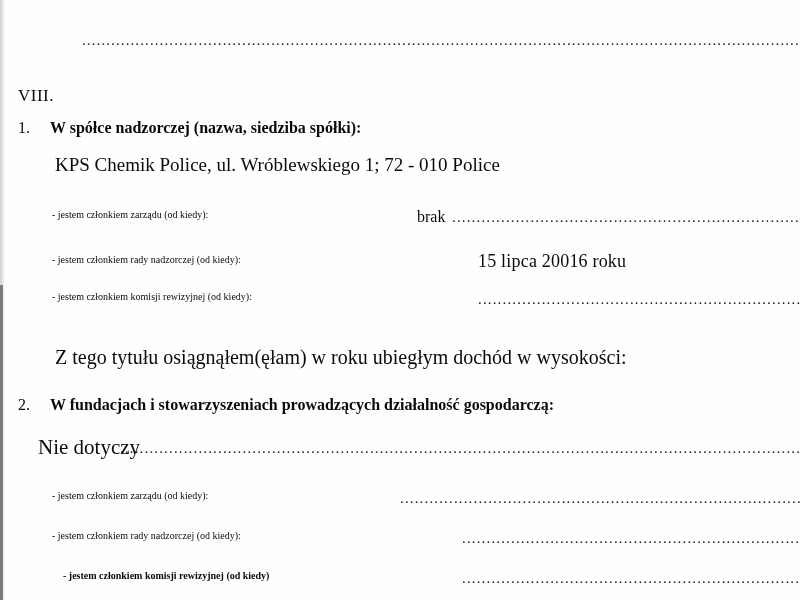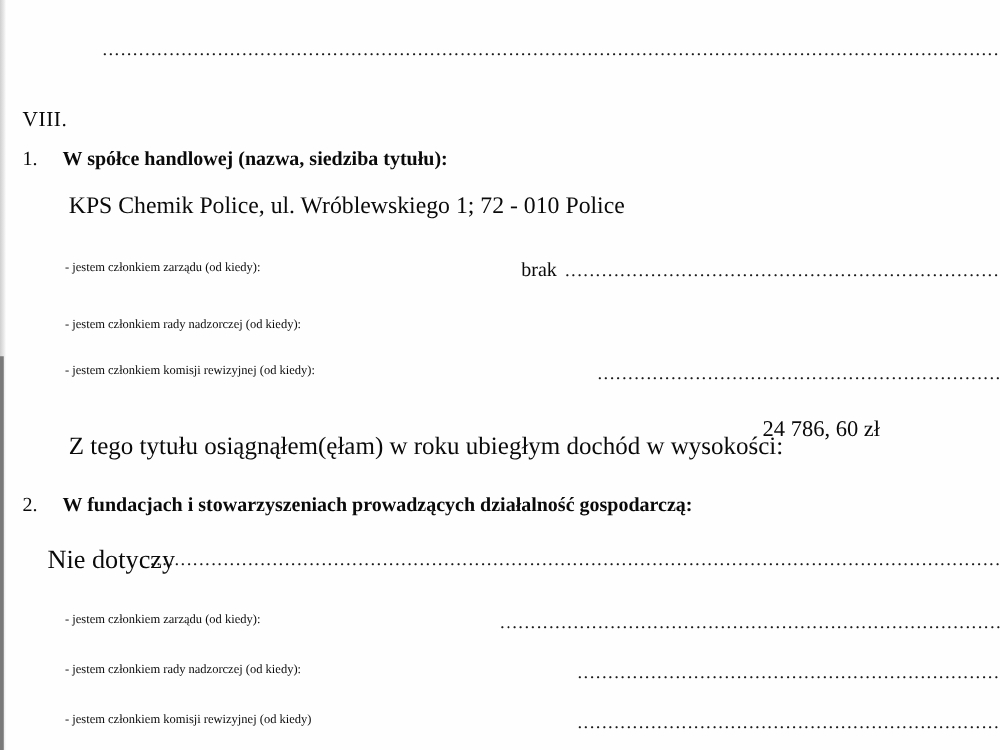--- a/index.html
+++ b/index.html
@@ -107,21 +107,21 @@
   .sub-label {
     position: absolute;
     font-size: 10px;
     white-space: nowrap;
   }
   .sub-label.s1 { top: 209px; left: 52px; }
   .sub-label.s2 { top: 254px; left: 52px; }
   .sub-label.s3 { top: 291px; left: 52px; }
   .sub-label.s4 { top: 490px; left: 52px; }
   .sub-label.s5 { top: 530px; left: 52px; }
-  .sub-label.s6 { top: 570px; left: 52px; }
+  .sub-label.s6 { top: 570px; left: 63px; font-weight: bold; }
 
   .answer {
     position: absolute;
     font-size: 16px;
     font-weight: normal;
     white-space: nowrap;
   }
   .answer.a-brak { top: 208px; left: 417px; font-size: 16px; }
   .answer.a-date { top: 251px; left: 478px; font-size: 18px; letter-spacing: 0.2px; }
   .answer.a-income { top: 333px; left: 610px; font-size: 18px; }
@@ -159,34 +159,34 @@
   <div class="scan-edge"></div>
   <div class="scan-edge-dark"></div>
 
   <div class="top-fragment">....</div>
 
   <div class="dotline r-dots-top">..............................................................................................................................................................................................................</div>
 
   <div class="section-num">VIII.</div>
 
   <div class="item-num n1">1.</div>
-  <div class="item-head h1">W spółce handlowej (nazwa, siedziba tytułu):</div>
+  <div class="item-head h1">W spółce nadzorczej (nazwa, siedziba spółki):</div>
   <div class="company-line">KPS Chemik Police, ul. Wróblewskiego 1; 72 - 010 Police</div>
 
   <div class="sub-label s1">- jestem członkiem zarządu (od kiedy):</div>
   <div class="answer a-brak">brak</div>
   <div class="fill-dots d1">...................................................................................</div>
 
   <div class="sub-label s2">- jestem członkiem rady nadzorczej (od kiedy):</div>
+  <div class="answer a-date">15 lipca 20016 roku</div>
 
   <div class="sub-label s3">- jestem członkiem komisji rewizyjnej (od kiedy):</div>
   <div class="fill-dots d3">...............................................................................</div>
 
   <div class="income-line">Z tego tytułu osiągnąłem(ęłam) w roku ubiegłym dochód w wysokości:</div>
-  <div class="answer a-income">24 786, 60 zł</div>
 
   <div class="item-num n2">2.</div>
   <div class="item-head h2">W fundacjach i stowarzyszeniach prowadzących działalność gospodarczą:</div>
 
   <div class="answer a-nd">Nie dotyczy</div>
   <div class="fill-dots d-nd">...............................................................................................................................................................</div>
 
   <div class="sub-label s4">- jestem członkiem zarządu (od kiedy):</div>
   <div class="fill-dots d4">................................................................................................</div>
 

